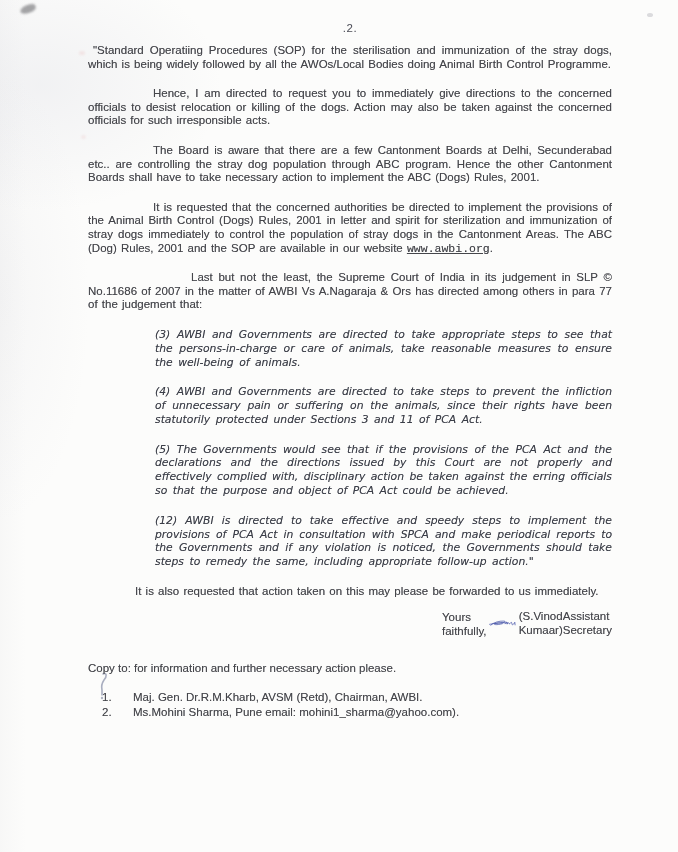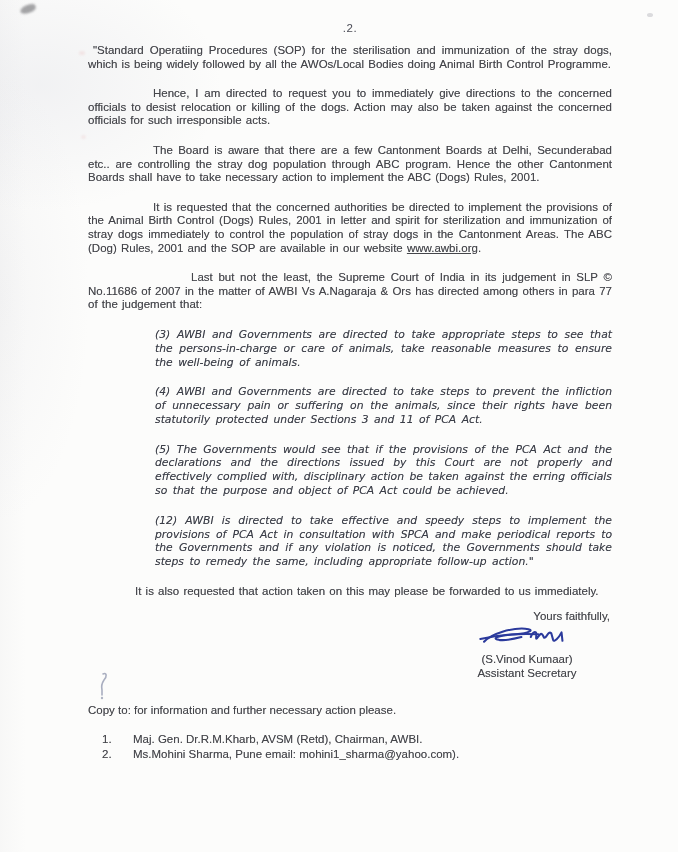--- a/index.html
+++ b/index.html
@@ -36,24 +36,24 @@
   .quote{
     font-family:"DejaVu Sans", sans-serif;
     font-style:italic;
     font-size:10.8px; line-height:13.8px; text-align:justify;
     margin:16px 0 16px 67px;
     color:#3b3e48;
     text-shadow:0 0 0.5px rgba(60,62,72,0.5);
     word-spacing:2px;
   }
   .closing{ margin-bottom:10px; text-align:left;margin-left:47px; }
-  .weblink{ text-decoration:underline; }
+  .weblink{ text-decoration:underline;font-family:Liberation Mono, monospace; }
   .sig-block{
     width:170px; margin:2px 0 16px auto;
-    display:flex; flex-direction:column; align-items:center;
+    display:flex; flex-direction:row; align-items:center;
     font-size:11.5px; line-height:14px;
     text-shadow:0 0 0.5px rgba(70,70,78,0.5);
   }
   .sig-block .val{ align-self:flex-end; padding-right:2px; }
   .sig-ink{ margin:1px 0 0 0; }
   .copy-section{ margin-top:23px; font-size:11.5px; line-height:15px;
     text-shadow:0 0 0.5px rgba(70,70,78,0.5); }
   .copy-head{ margin:0 0 14px 0; }
   .copy-row{ display:flex; }
   .copy-row .num{ width:45px; padding-left:14px; box-sizing:border-box; }

